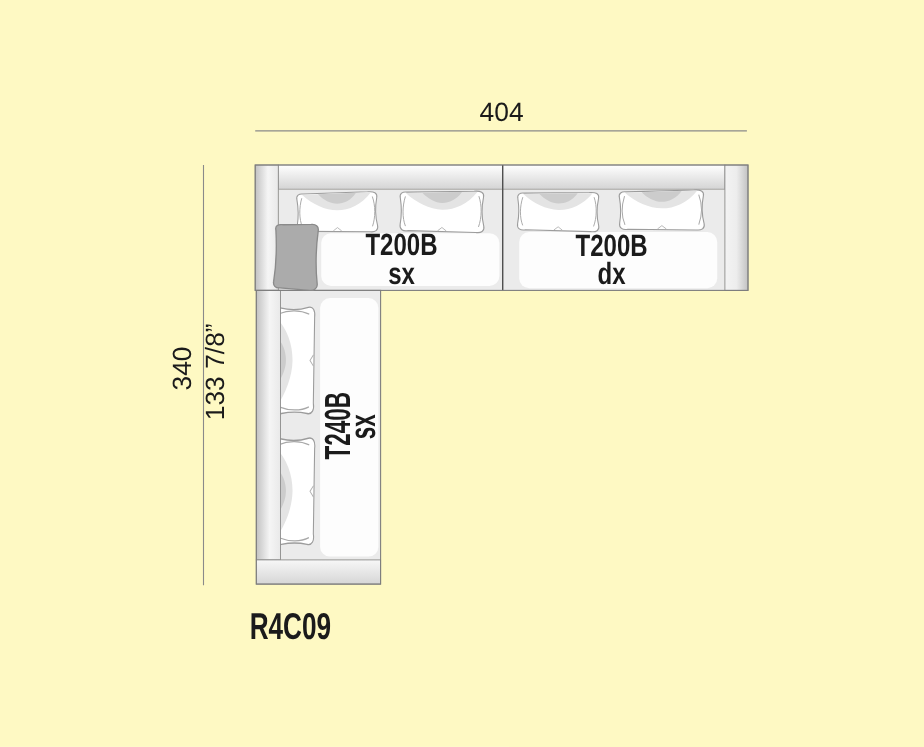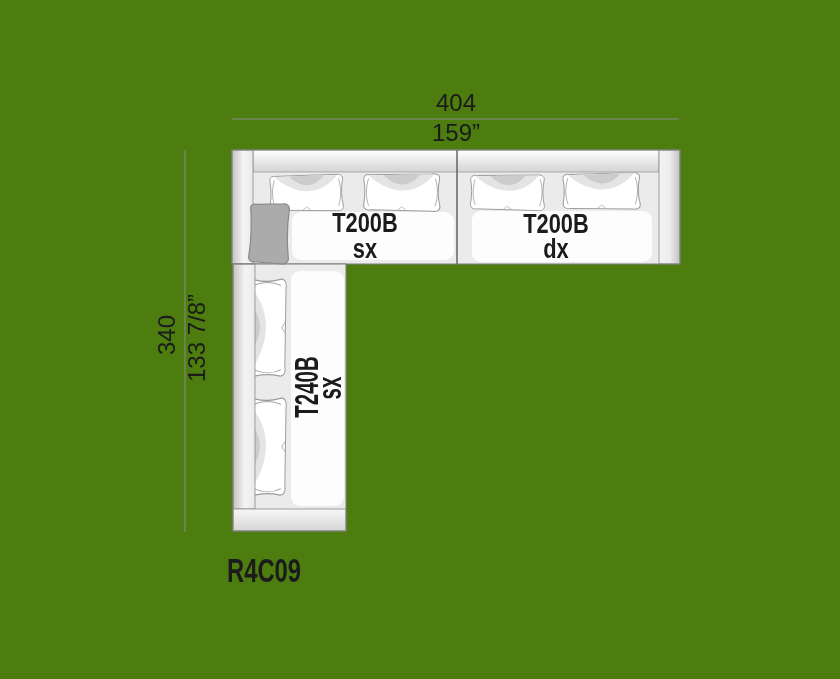--- a/index.html
+++ b/index.html
@@ -1,17 +1,17 @@
 <!DOCTYPE html>
 <html><head>
 <meta charset="utf-8">
 <style>
   html,body{margin:0;padding:0;background:#ffffff;}
   #stage{
-    position:relative;width:840px;height:679px;background:#4d7c0f;
+    position:relative;width:840px;height:679px;background:#fef9c3;
     font-family:"Liberation Sans",sans-serif;overflow:hidden;
   }
   #stage svg{position:absolute;left:0;top:0;}
   .txt{position:absolute;color:#1b1b1b;text-align:center;white-space:nowrap;}
   .dim{font-size:24px;font-weight:400;}
   .lbl{font-size:28px;font-weight:700;transform:scaleX(0.78);}
   .lbl-v{font-size:33px;font-weight:700;transform:rotate(-90deg) scaleX(0.62);}
   .dim-v{transform:rotate(-90deg);}
   .code{font-size:34px;font-weight:700;transform:scaleX(0.70);}
   
@@ -94,21 +94,20 @@
       <rect x="233" y="509" width="113" height="22" fill="url(#gCap)" stroke="#8a8a8a" stroke-width="0.8"></rect>
       <rect x="233" y="264" width="113" height="267" fill="none" stroke="#7d7d7d" stroke-width="1"></rect>
     </g>
 
     <path d="M5,7 C4,3 7,1.5 11,2 L37,1 C41,0.5 44,2.5 43.5,6.5
              C42,20 42,41 43.8,55 C44.3,59 41,61.5 37,61
              L10,59.5 C6,60 3.5,57.5 4.2,53.5 C6,40 6,20 5,7 Z" transform="translate(246,202) rotate(1.5)" fill="#ababab" stroke="#8a8a8a" stroke-width="1.2"></path>
   </svg>
 
   <div class="txt dim" id="dim-width-cm">404</div>
-  <div class="txt dim" id="dim-width-in">159”</div>
   <div class="txt dim dim-v" id="dim-depth-cm">340</div>
   <div class="txt dim dim-v" id="dim-depth-in">133 7/8”</div>
 
   <div class="txt lbl" id="lbl-sx-code">T200B</div>
   <div class="txt lbl" id="lbl-sx-var">sx</div>
 
   <div class="txt lbl" id="lbl-dx-code">T200B</div>
   <div class="txt lbl" id="lbl-dx-var">dx</div>
 
   <div class="txt lbl-v" id="lbl-v-code">T240B</div>

